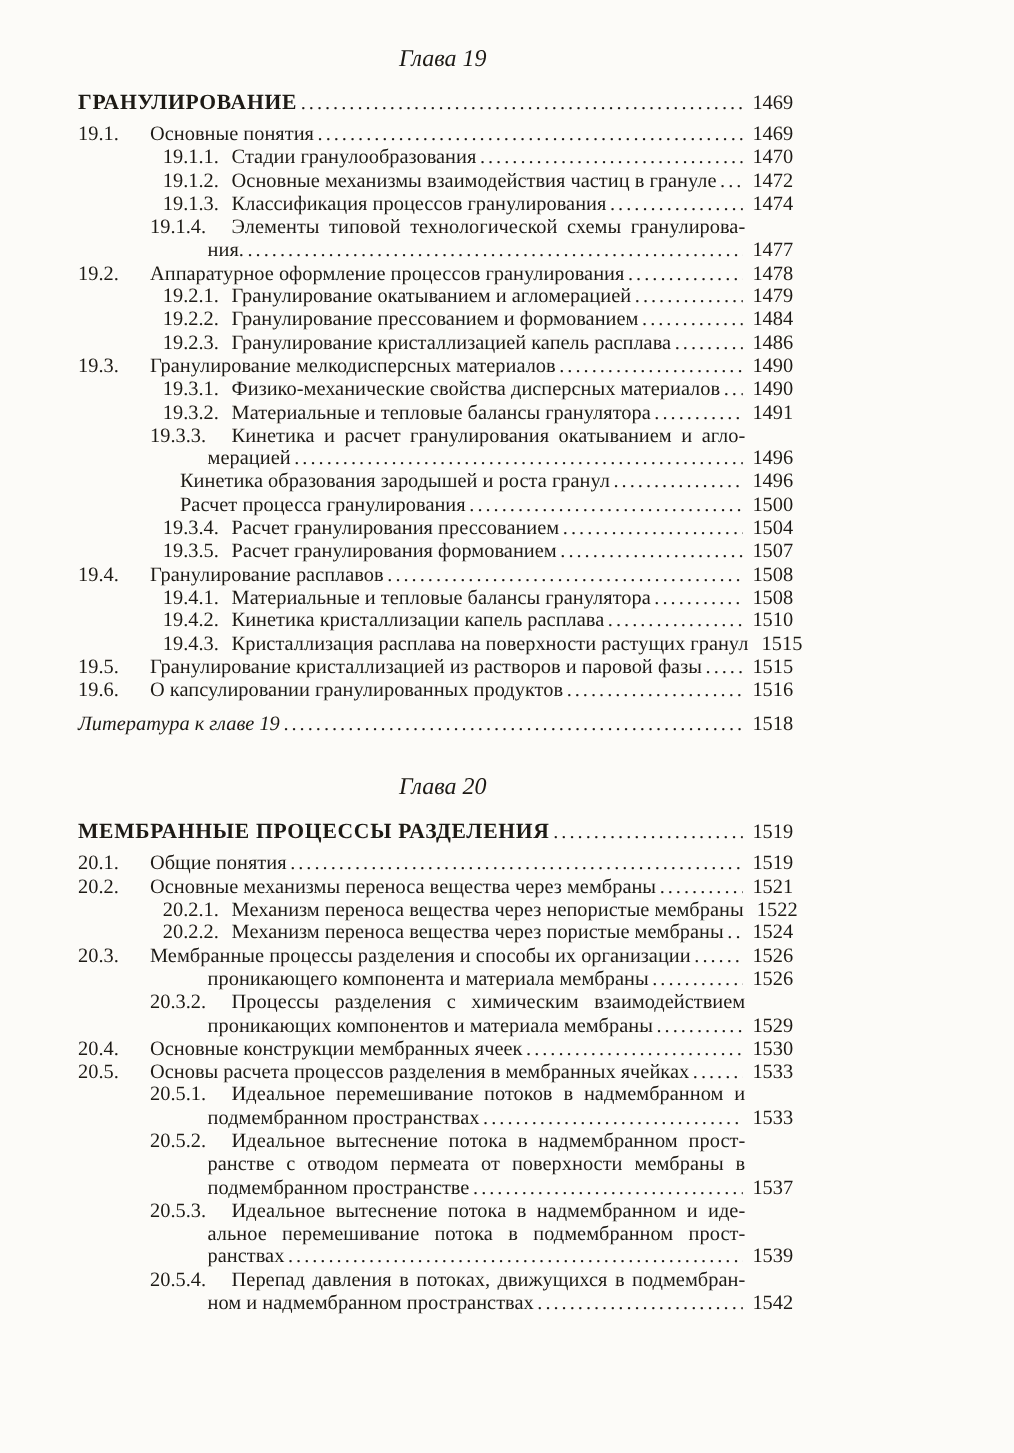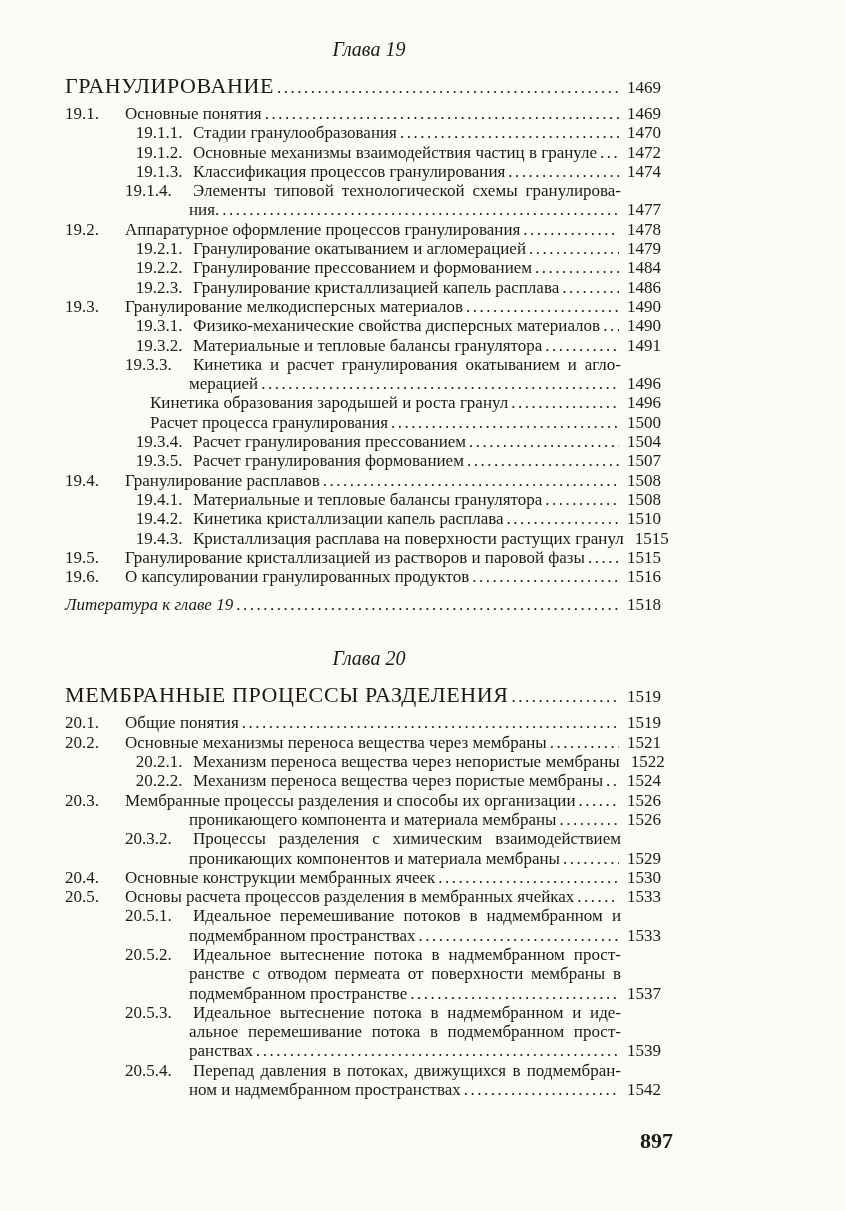--- a/index.html
+++ b/index.html
@@ -35,36 +35,36 @@
   .dots::before {
     content: "........................................................................................................................";
     letter-spacing: 2.5px;
     color: #1d1a15;
   }
   .pg { flex: 0 0 auto; min-width: 46px; text-align: left; font-size: 17px; }
 
   
   .title-row { font-size: 17px; line-height: 27px; margin-bottom: 3px; }
   .title-text {
-    font-weight: normal;
-    font-size: 22px;
+    font-weight: bold;
+    font-size: 18px;
     letter-spacing: 0.6px;
     white-space: nowrap;
   }
 
   
   .entries { font-size: 17px; line-height: 19.3px; }
   .entry .num { flex: 0 0 auto; display: inline-block; }
 
   .entry.lvl1 { padding-left: 0; }
   .entry.lvl1 .num { width: 60px; }
 
   .entry.lvl2 { padding-left: 60px; }
   .entry.lvl2 .num { width: 68px; text-align: center; }
-  .entry.lvl2 .row.cont { margin-left: 64px; }
+  .entry.lvl2 .row.cont { margin-left: 48px; }
 
   .entry.lvl3 { padding-left: 85px; }
 
   
   .row.mid {
     display: block;
     text-align: justify;
     text-align-last: justify;
     text-justify: inter-word;
     padding-right: 52px;
@@ -394,14 +394,13 @@
             <div class="row mid"><span class="num">20.5.4.</span><span class="txt-mid">Перепад давления в потоках, движущихся в подмембран-</span></div>
             <div class="row last cont">
               <span class="txt">ном и надмембранном пространствах</span>
               <span class="dots"></span>
               <span class="pg">1542</span>
             </div>
           </div>
         </div>
       </section>
     </div>
-  <div class="folio">897</div>
 </div>
 
 </body></html>

